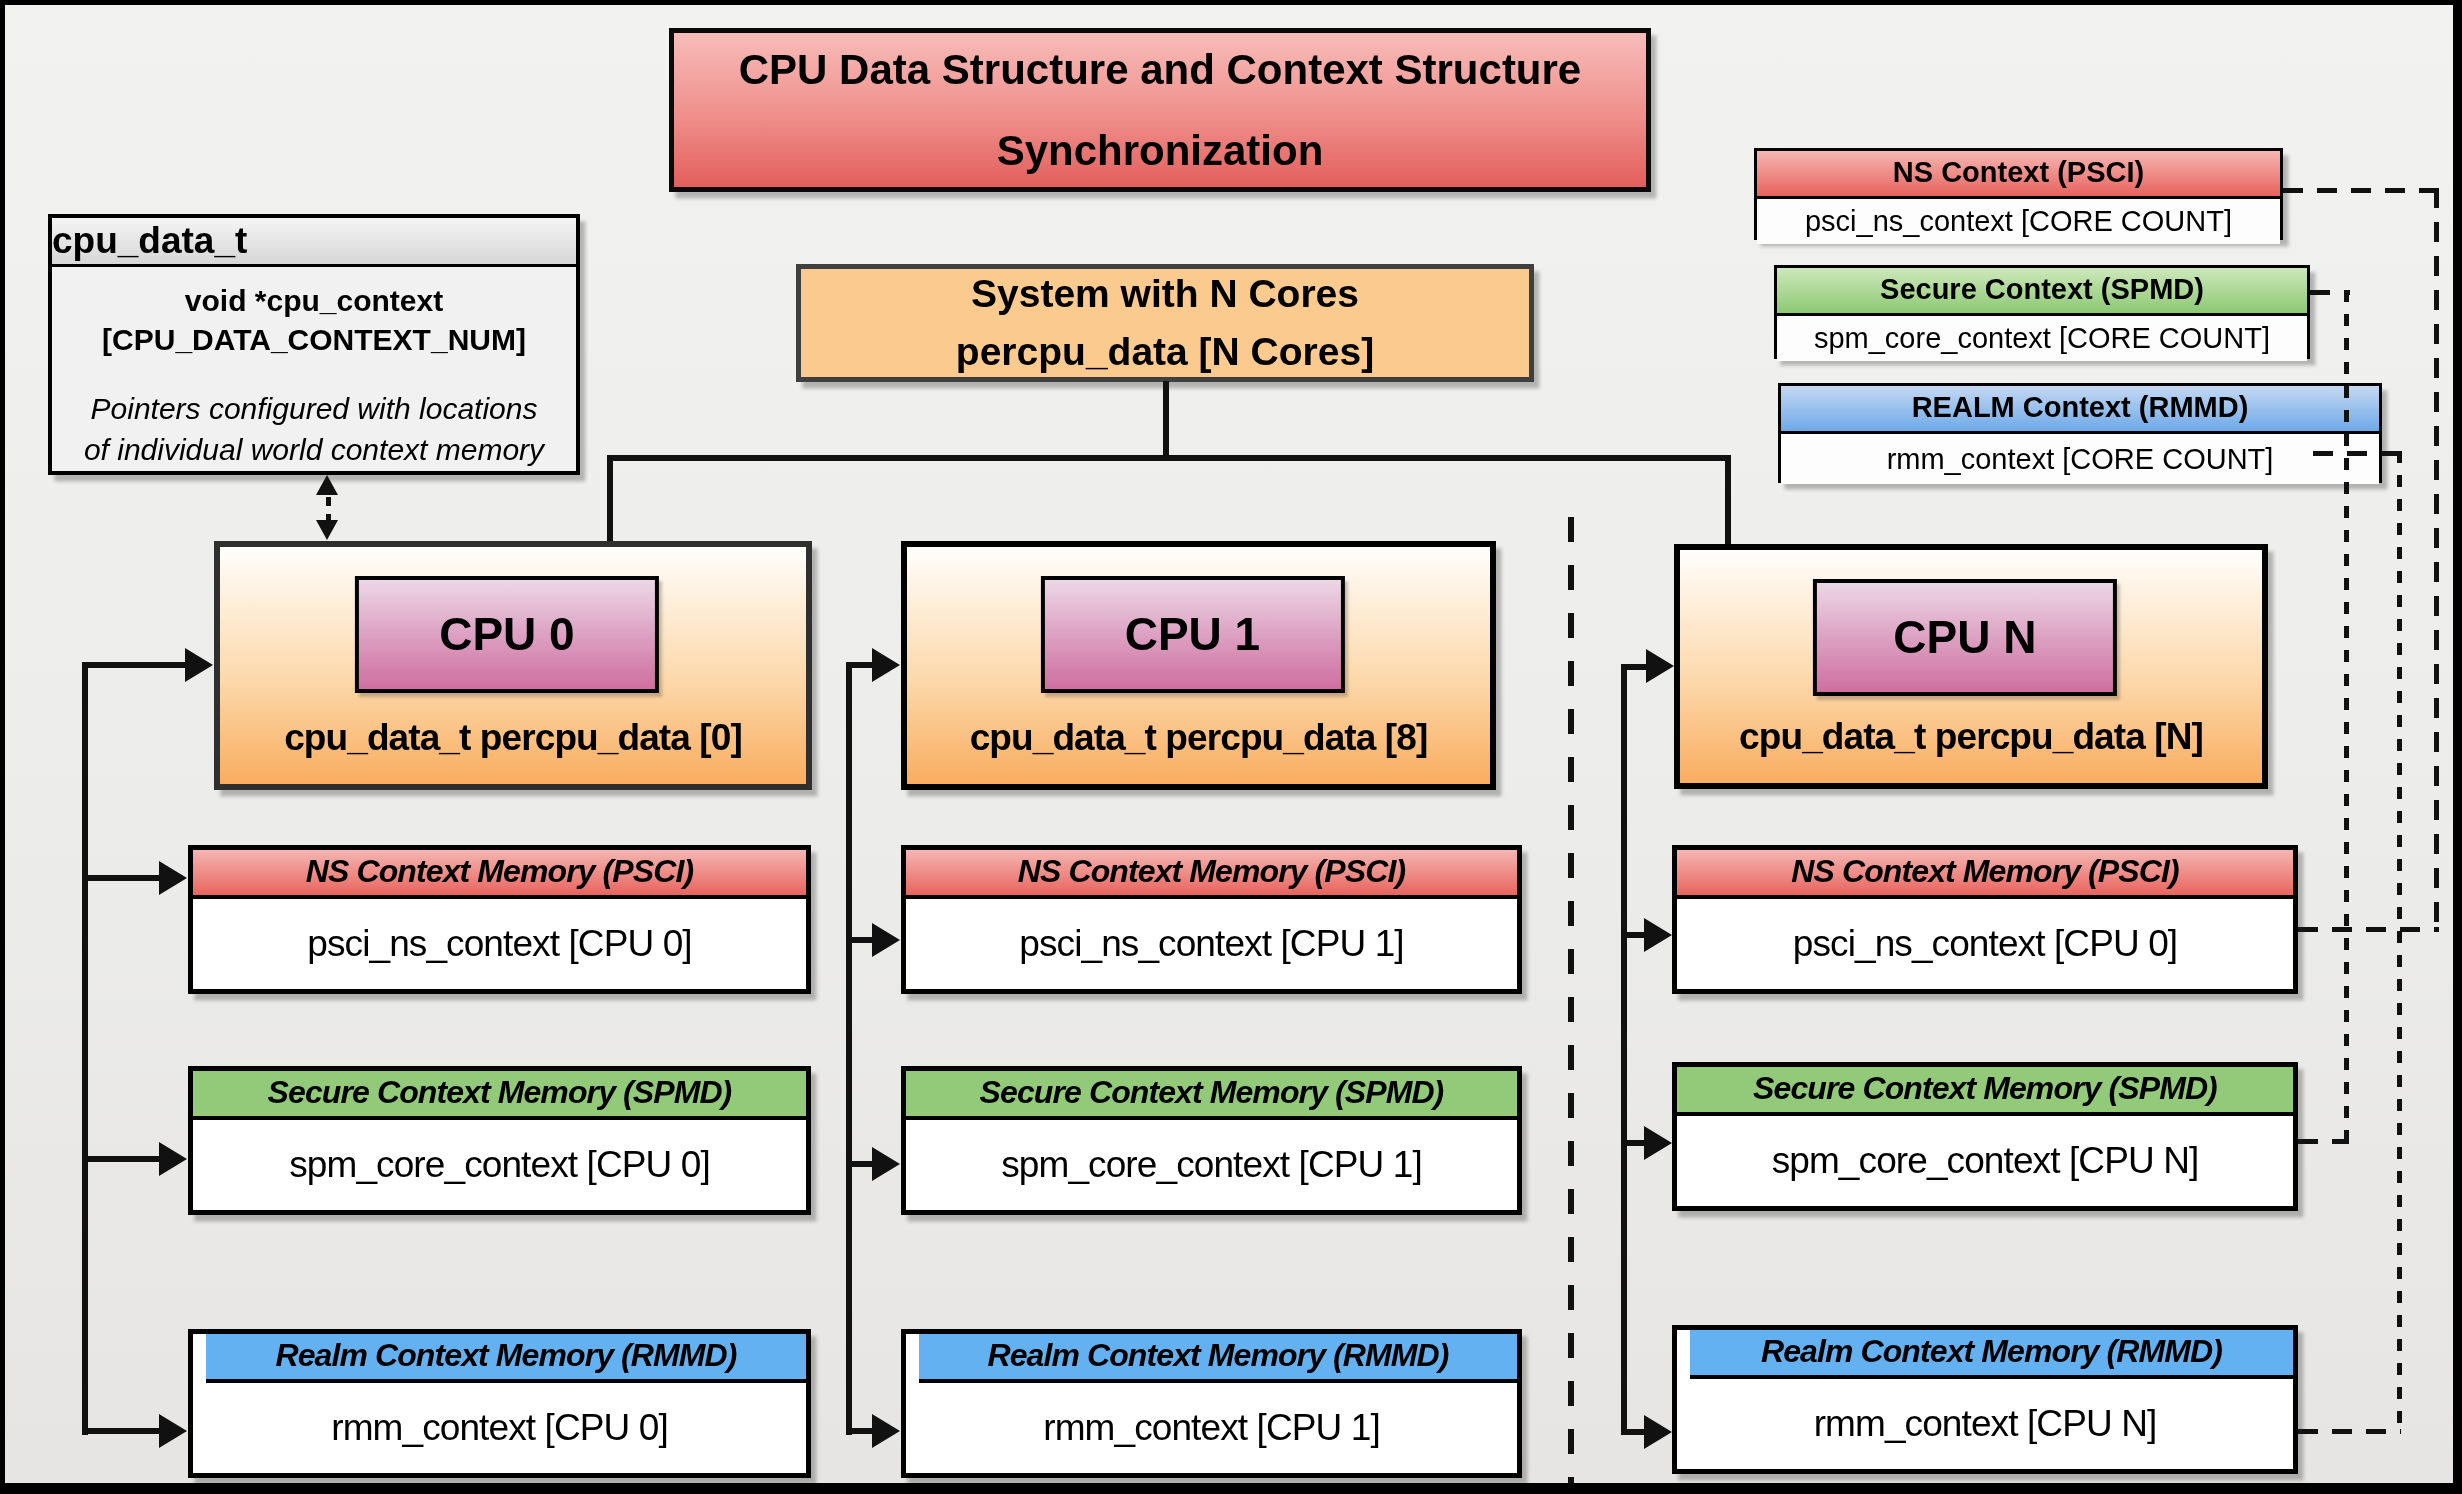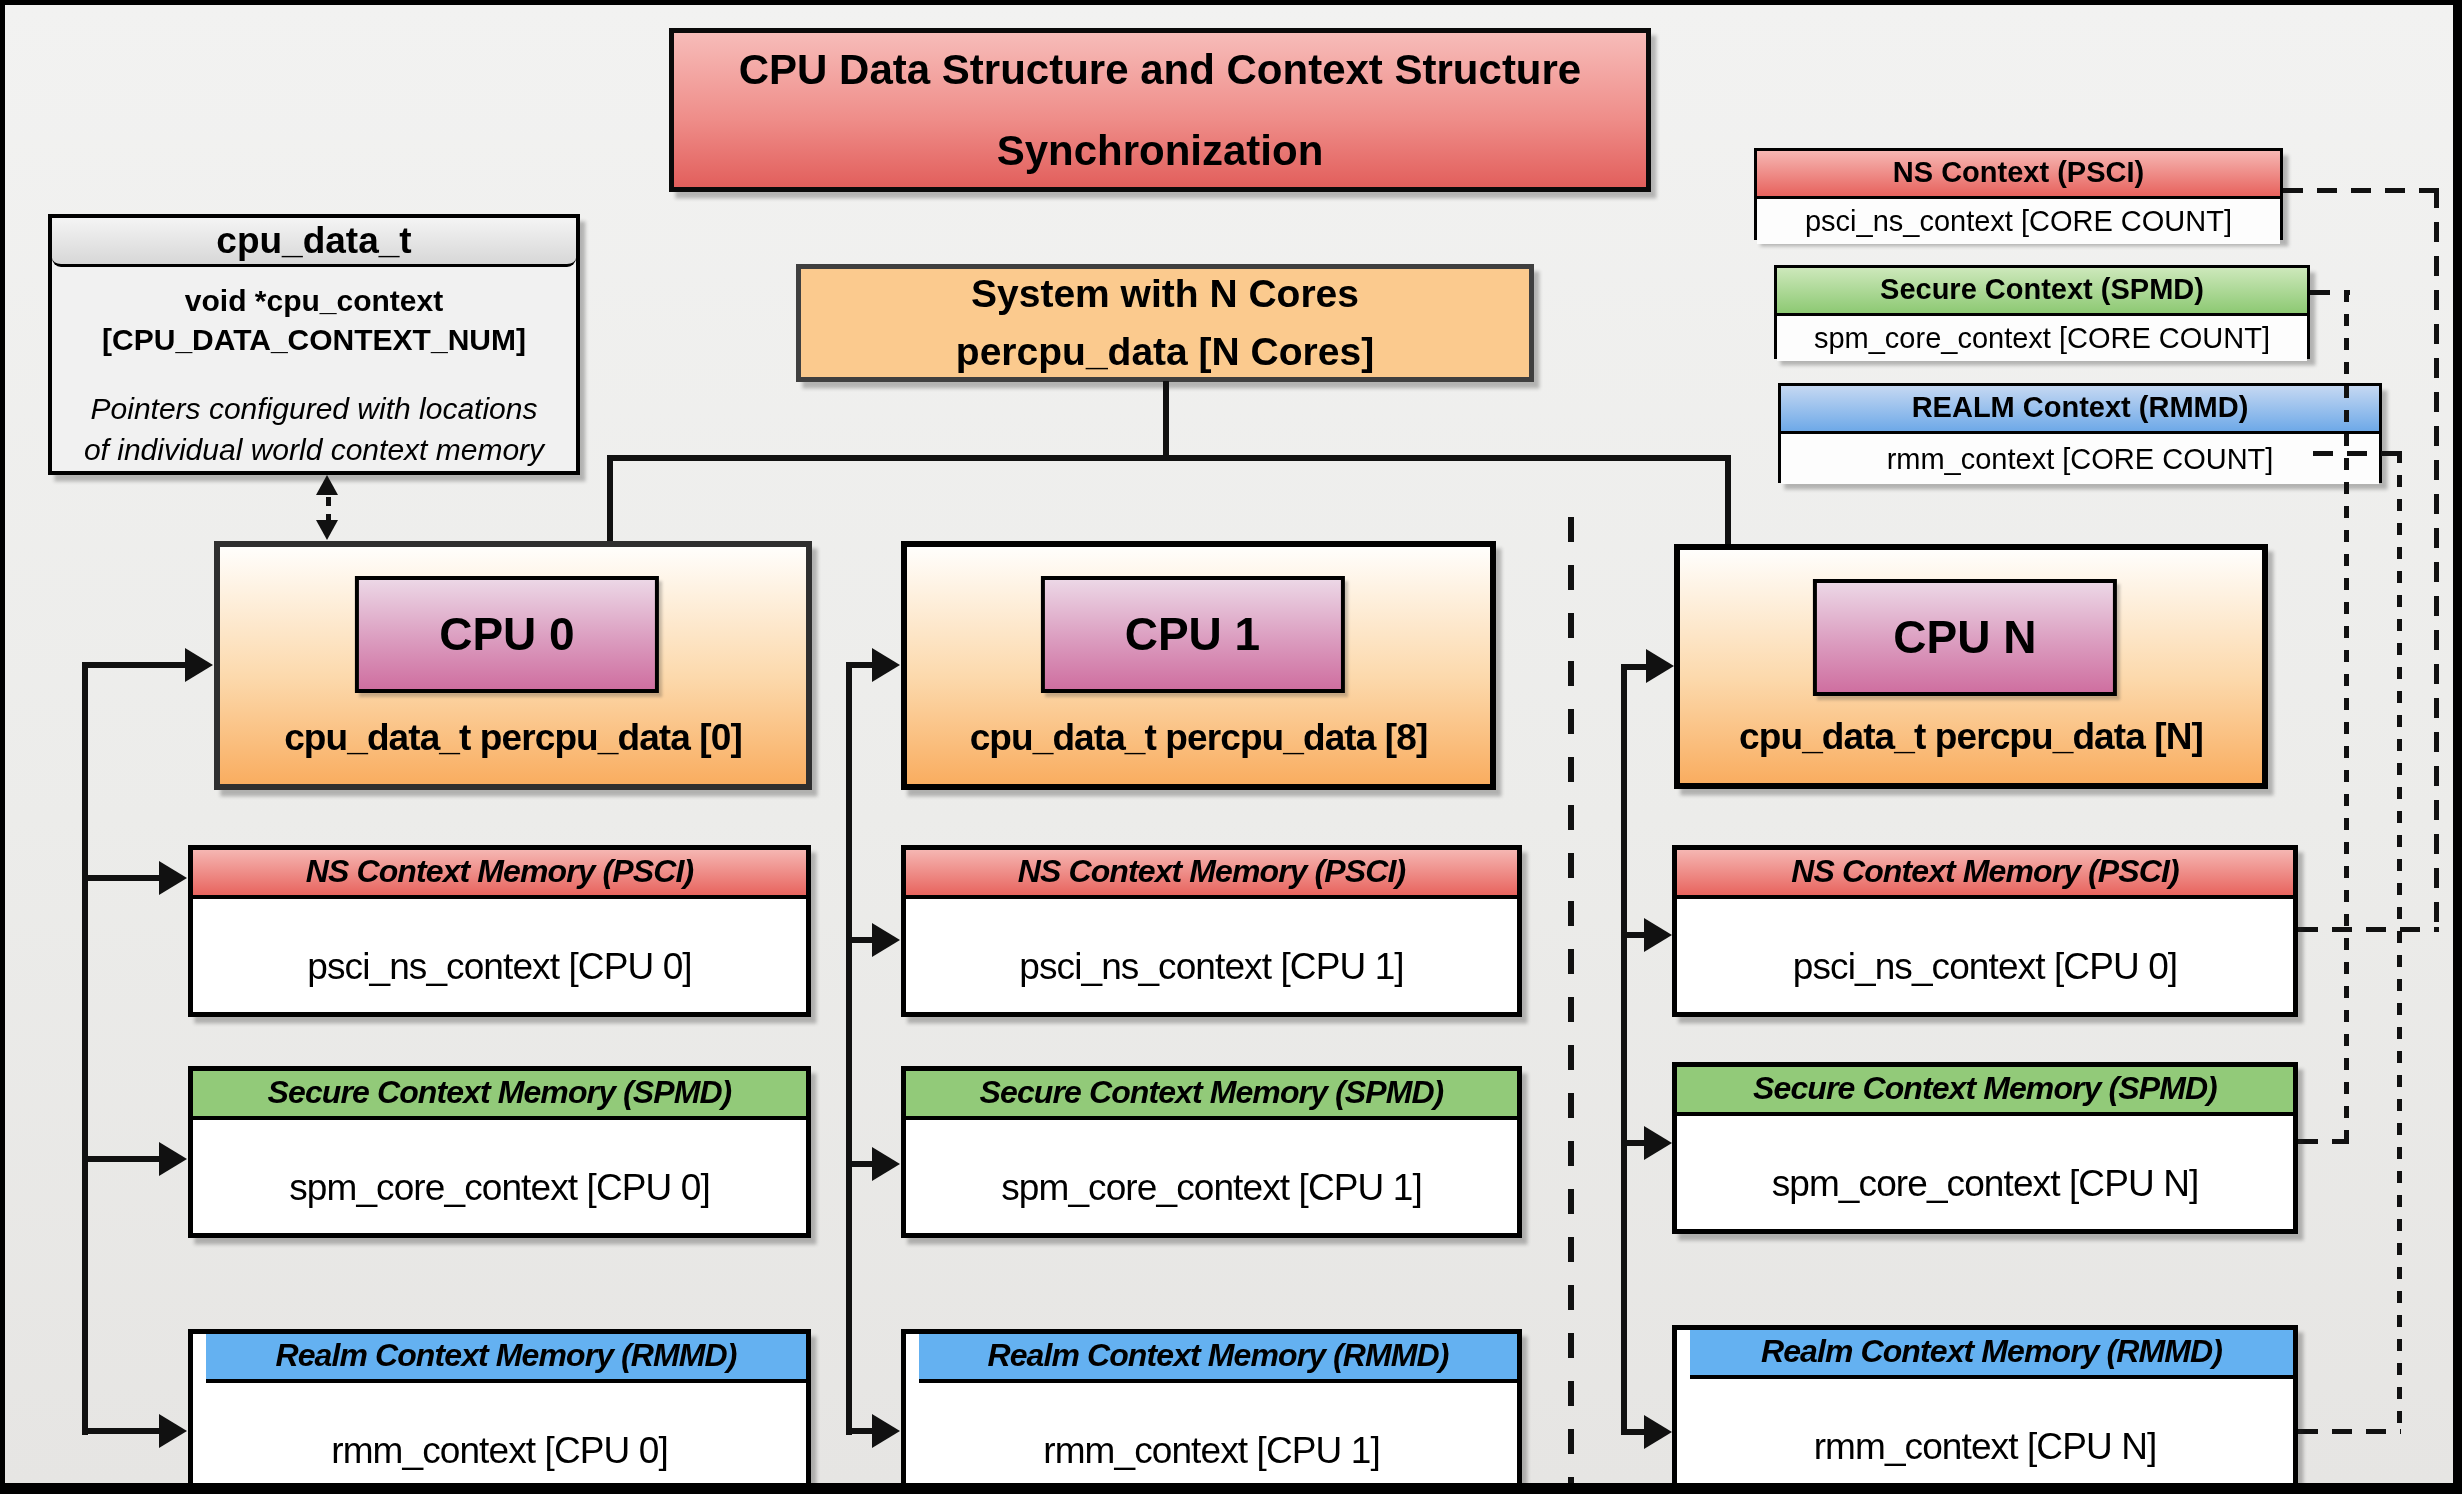--- a/index.html
+++ b/index.html
@@ -20,21 +20,21 @@
   .titlebox{
     border:5.3px solid #0a0a0a;
     background:linear-gradient(180deg,#f7bcb9 0%,#ef8e8a 55%,#e25f5c 100%);
     display:flex;flex-direction:column;justify-content:center;align-items:center;
     font-weight:bold;font-size:42px;line-height:1.75;text-align:center;gap:8px;
   }
   .structbox{border:4.5px solid #000;background:#f1f1f1;}
   .structbox .hd{
     height:46px;border-bottom:3.6px solid #000;
     background:linear-gradient(180deg,#f4f4f4 0%,#d7d7d7 100%);
-    font-weight:bold;font-size:37px;text-align:center;line-height:45px;border-radius:9px;
+    font-weight:bold;font-size:37px;text-align:left;line-height:45px;
   }
   .structbox .bd{padding:14.3px 18px;font-size:30px;text-align:center;}
   .structbox .fld{font-weight:bold;line-height:1.3;}
   .structbox .note{font-style:italic;line-height:1.35;margin-top:30px;}
   .sysbox{
     border:5.3px solid #3f3f3f;background:#fbca8e;
     display:flex;flex-direction:column;justify-content:center;align-items:center;
     font-weight:bold;font-size:39px;line-height:1.5;text-align:center;
   }
   .cpu-box{
@@ -53,21 +53,21 @@
     position:absolute;left:0;right:0;bottom:25px;text-align:center;
     font-weight:bold;font-size:37px;letter-spacing:-0.9px;
   }
   .ctx{border:5.3px solid #000;background:#fff;}
   .ctx .ctx-h{
     height:45px;border-bottom:4.5px solid #000;
     font-weight:bold;font-size:32px;text-align:center;line-height:43px;letter-spacing:-0.9px;font-style:italic;
   }
   .ctx .ctx-b{
     height:90px;display:flex;align-items:center;justify-content:center;
-    font-size:37px;letter-spacing:-0.9px;background:#fff;margin-top:23px;
+    font-size:37px;letter-spacing:-0.9px;background:#fff;
   }
   .ns-h{background:linear-gradient(180deg,#f5b6b2 0%,#e8645e 100%);}
   .sec-h{background:#92ca79;}
   .realm-h{background:#64b1f1;margin-left:13px;}
   .leg{border:3.6px solid #000;background:#fff;}
   .leg .leg-h{
     height:45px;border-bottom:3.6px solid #000;
     font-weight:bold;font-size:29px;text-align:center;line-height:43px;
   }
   .leg .leg-b{

